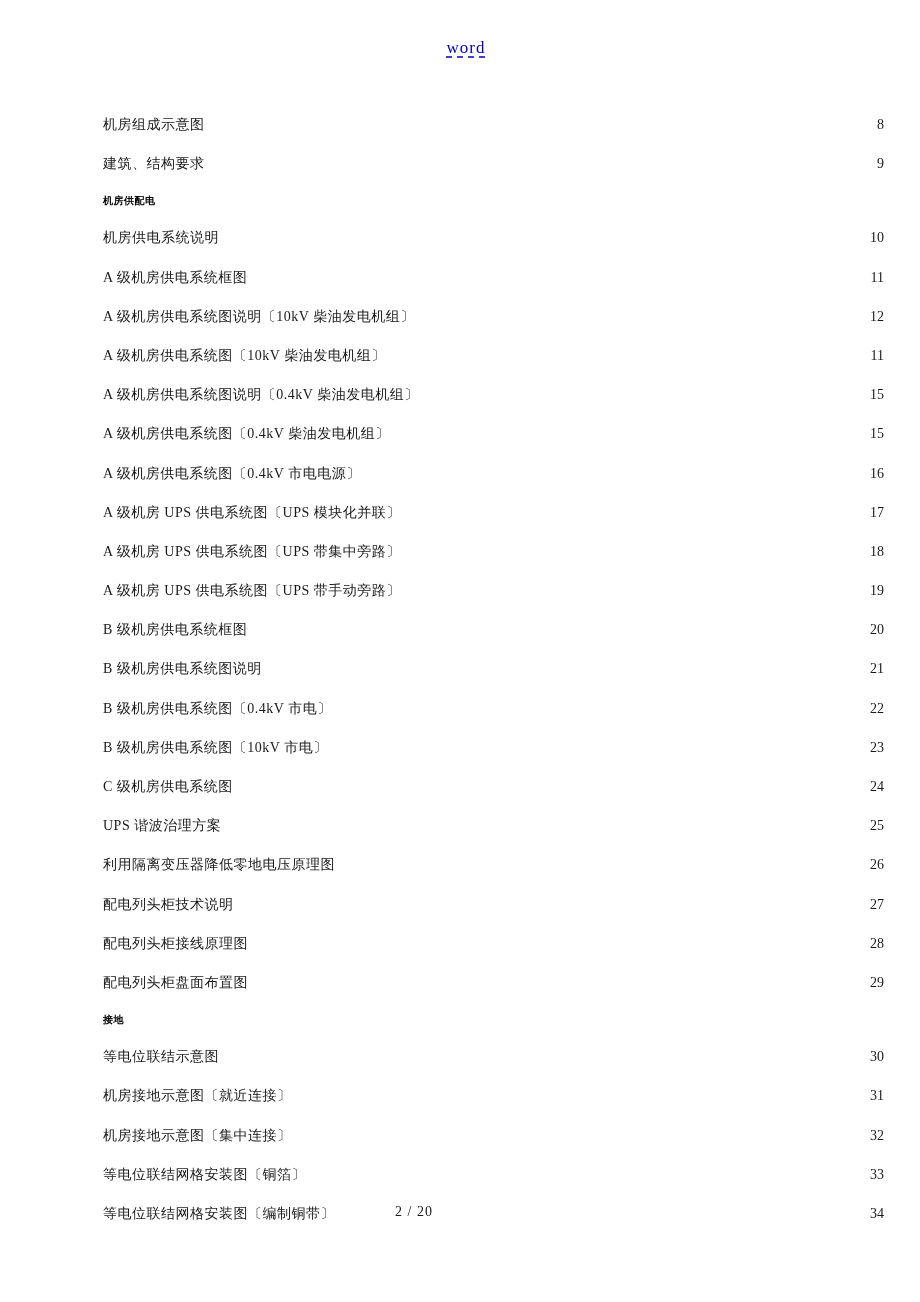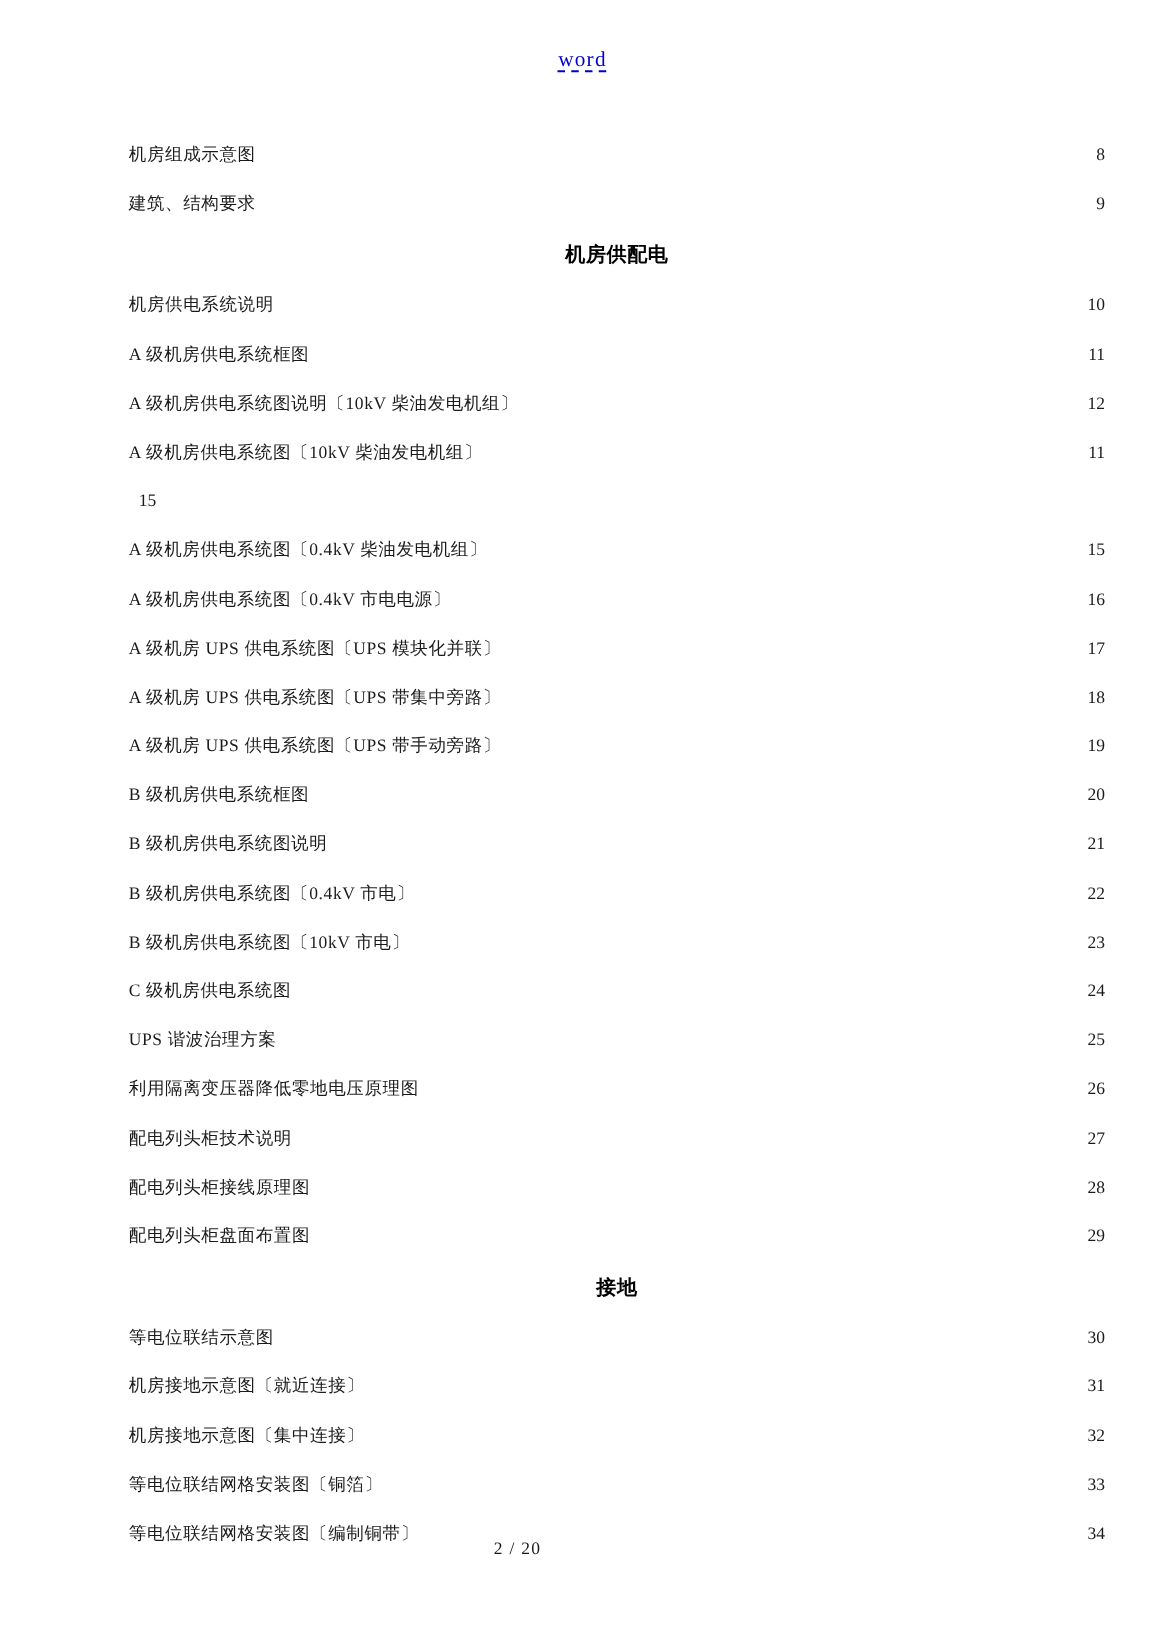--- a/index.html
+++ b/index.html
@@ -41,29 +41,28 @@
     white-space: nowrap;
   }
   .toc-page {
     font-family: "SimSun", serif;
     letter-spacing: 0;
     white-space: nowrap;
     padding-left: 8px;
   }
   .section-heading {
     font-weight: bold;
-    font-size: 16px;
+    font-size: 10px;
     color: #000;
     margin-bottom: 21px;
     letter-spacing: 0.5px;
-    text-align: center;
   }
   .footer {
     position: absolute;
-    bottom: 54px;
+    bottom: 82px;
     width: 828px;
     text-align: center;
     font-size: 14px;
     color: #1a1a1a;
     letter-spacing: 1px;
   }
 </style>
 </head>
 <body>
 
@@ -94,20 +93,21 @@
   </div>
   <div class="toc-row">
     <span class="toc-label">A 级机房供电系统图说明〔10kV 柴油发电机组〕</span>
     <span class="toc-page">12</span>
   </div>
   <div class="toc-row">
     <span class="toc-label">A 级机房供电系统图〔10kV 柴油发电机组〕</span>
     <span class="toc-page">11</span>
   </div>
   <div class="toc-row">
+    <span class="toc-label">A 级机房供电系统图说明〔0.4kV 柴油发电机组〕</span>
     <span class="toc-page">15</span>
   </div>
   <div class="toc-row">
     <span class="toc-label">A 级机房供电系统图〔0.4kV 柴油发电机组〕</span>
     <span class="toc-page">15</span>
   </div>
   <div class="toc-row">
     <span class="toc-label">A 级机房供电系统图〔0.4kV 市电电源〕</span>
     <span class="toc-page">16</span>
   </div>

